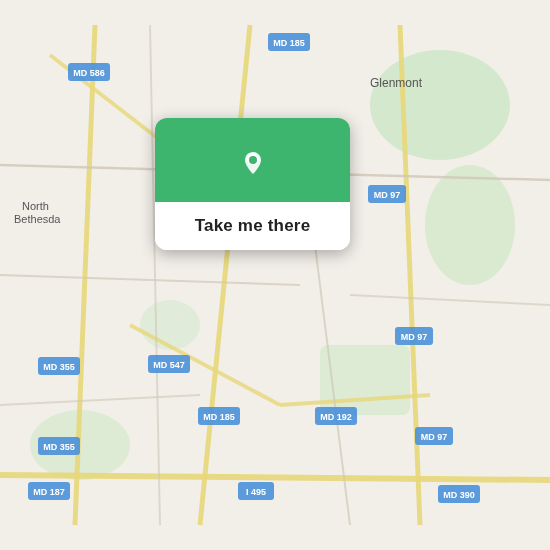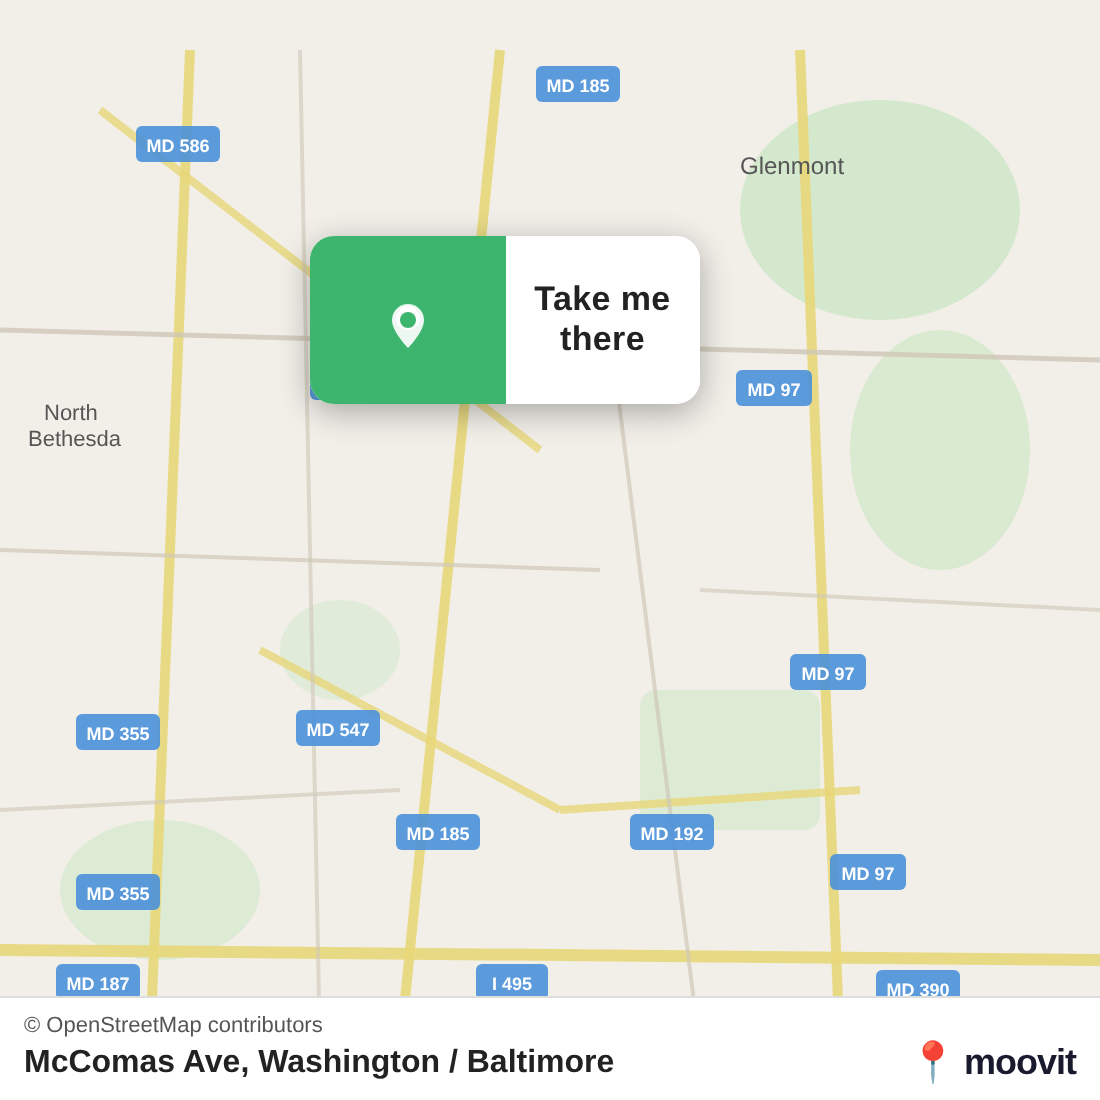--- a/index.html
+++ b/index.html
@@ -37,21 +37,21 @@
     
     .popup-card {
       position: absolute;
       top: 118px;
       left: 155px;
       width: 195px;
       background: white;
       border-radius: 12px;
       box-shadow: 0 4px 16px rgba(0,0,0,0.3);
       display: flex;
-      flex-direction: row;
+      flex-direction: column;
       align-items: center;
       overflow: hidden;
       z-index: 10;
     }
 
     .popup-green {
       background: #3db56e;
       width: 100%;
       display: flex;
       justify-content: center;
@@ -217,25 +217,13 @@
       <svg class="popup-pin" viewBox="0 0 44 44" fill="none">
         <circle cx="22" cy="22" r="21" fill="#3db56e"></circle>
         <circle cx="22" cy="19" r="6" fill="white"></circle>
         <path d="M22 12C17.6 12 14 15.6 14 20C14 26 22 34 22 34C22 34 30 26 30 20C30 15.6 26.4 12 22 12Z" fill="white" opacity="0.9"></path>
         <circle cx="22" cy="20" r="4" fill="#3db56e"></circle>
       </svg>
     </div>
     <button class="popup-button">Take me there</button>
   </div>
 
-  <div class="bottom-bar">
-    <div class="attribution">
-      <span>© OpenStreetMap contributors</span>
-    </div>
-    <div class="bottom-row">
-      <span class="location-label">McComas Ave, Washington / Baltimore</span>
-      <div class="moovit-logo">
-        <span class="moovit-pin">📍</span>
-        <span class="moovit-text">moovit</span>
-      </div>
-    </div>
-  </div>
 </div>
 
 </body></html>

